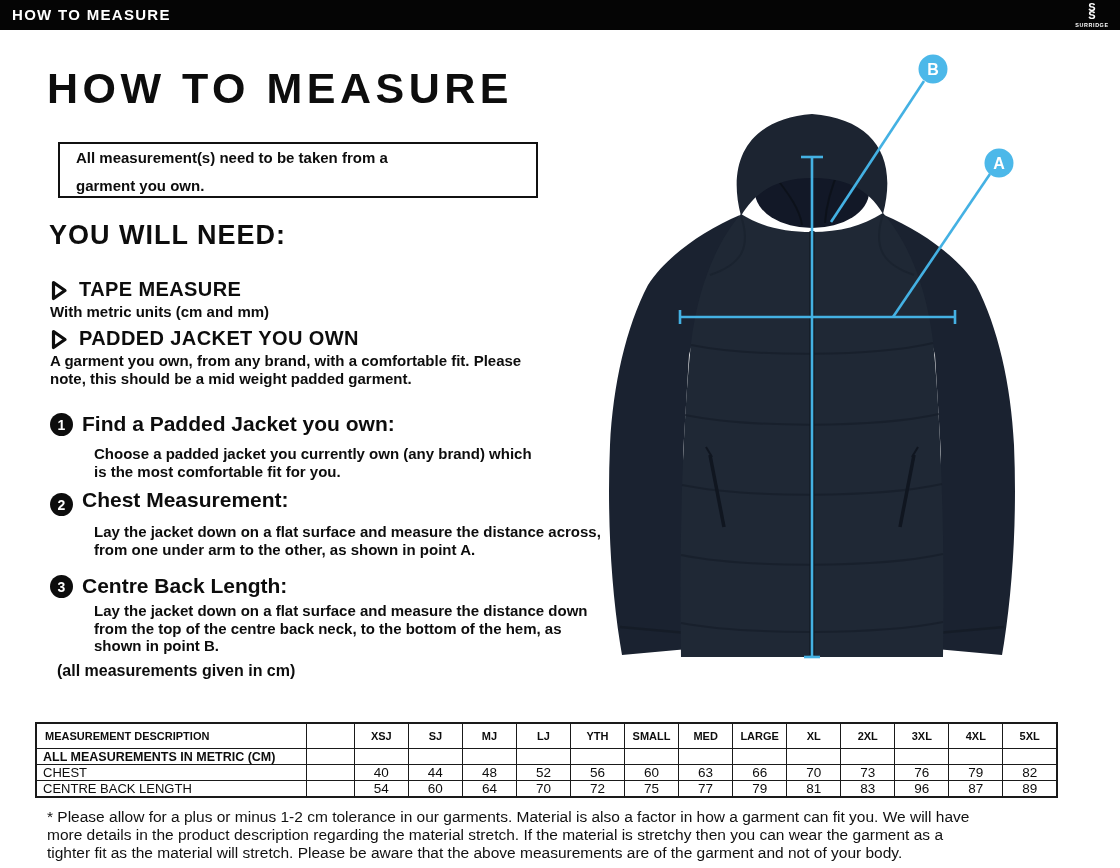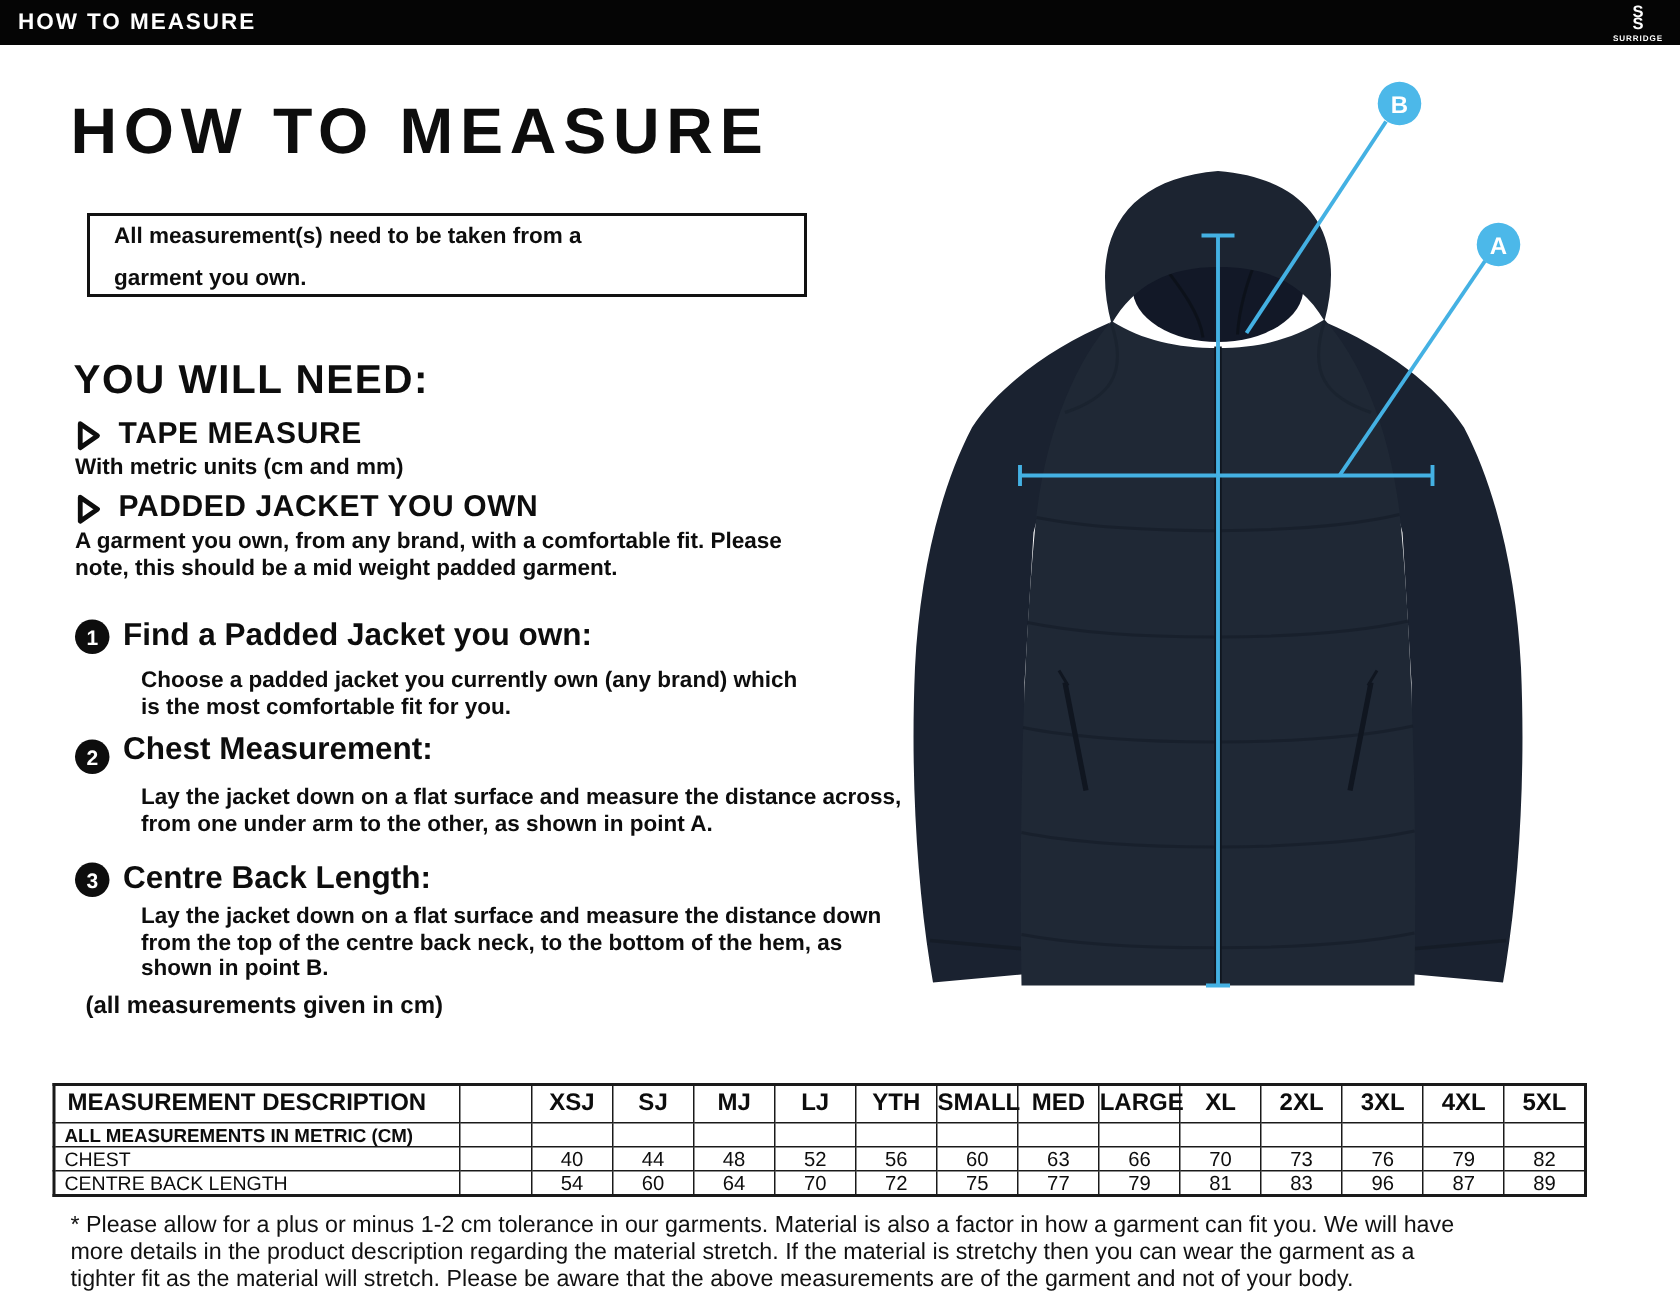--- a/index.html
+++ b/index.html
@@ -18,21 +18,21 @@
   .logo { position:absolute; right:6px; top:0; width:44px; height:30px; text-align:center; }
 
   
   .main-heading { left:47px; top:64px; font-size:43px; font-weight:700; letter-spacing:4.5px; white-space:nowrap; }
   .notice-box {
     left:58px; top:142px; width:444px; height:52px; border:2.5px solid #111;
     padding:0 16px; font-size:15px; font-weight:700; line-height:28px; white-space:pre-line;
   }
 
   
-  .ywn-heading { left:49px; top:238px; font-size:27px; font-weight:700; letter-spacing:1px; }
+  .ywn-heading { left:49px; top:220px; font-size:27px; font-weight:700; letter-spacing:1px; }
   .tri { width:17px; height:21px; }
   .need-title { font-size:20px; font-weight:700; letter-spacing:0.4px; white-space:nowrap; }
   .need-desc  { font-size:15px; font-weight:700; line-height:17.5px; white-space:pre-line; }
 
   
   .step-circle {
     width:23px; height:23px; border-radius:50%; background:#0d0d0d; color:#fff;
     font-size:14px; font-weight:700; display:flex; align-items:center; justify-content:center;
   }
   .step-title { font-size:21px; font-weight:700; white-space:nowrap; }
@@ -41,21 +41,21 @@
   
   .sc-heading { left:48px; top:662px; display:flex; align-items:baseline; }
   .sc-heading .big { font-size:33px; font-weight:700; letter-spacing:2px; }
   .sc-heading .sub { font-size:16px; font-weight:700; margin-left:9px; }
 
   table.size-chart {
     position:absolute; left:35px; top:722px; width:1023px;
     border-collapse:collapse; table-layout:fixed; border:2px solid #1a1a1a;
   }
   table.size-chart th, table.size-chart td { border:1px solid #1a1a1a; padding:0; }
-  table.size-chart th { height:24px; font-size:16px; font-weight:700; text-align:center; }
+  table.size-chart th { height:24px; font-size:11px; font-weight:700; text-align:center; }
   table.size-chart th.desc-col { text-align:left; padding-left:8px; }
   table.size-chart td { height:15px; font-size:13.5px; font-weight:400; text-align:center; }
   table.size-chart td.row-label { text-align:left; padding-left:6px; font-size:13px; }
   table.size-chart tr.metric-row td.row-label { font-weight:700; font-size:12.5px; }
 
   .footnote {
     left:47px; top:808px; width:1055px; font-size:15.5px; font-weight:400;
     line-height:17.8px; white-space:pre-line; color:#111;
   }
 

